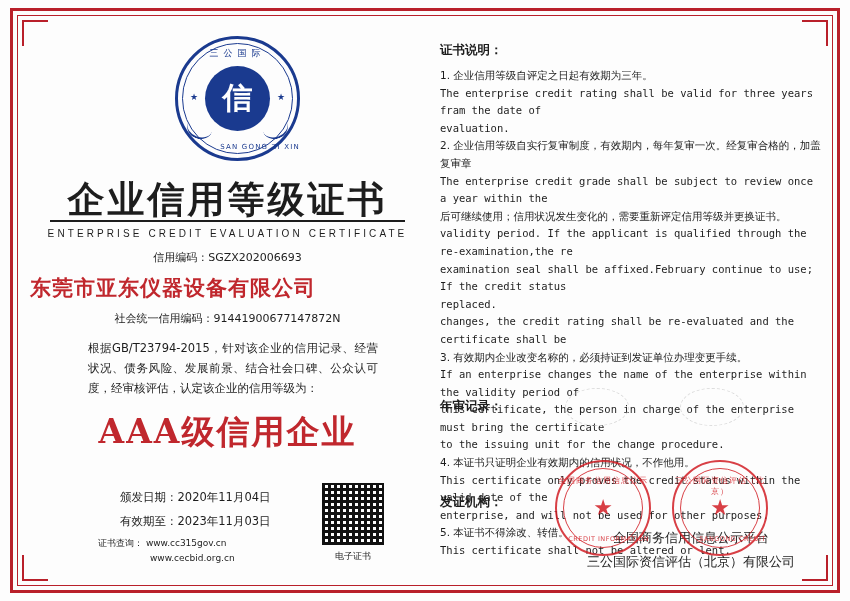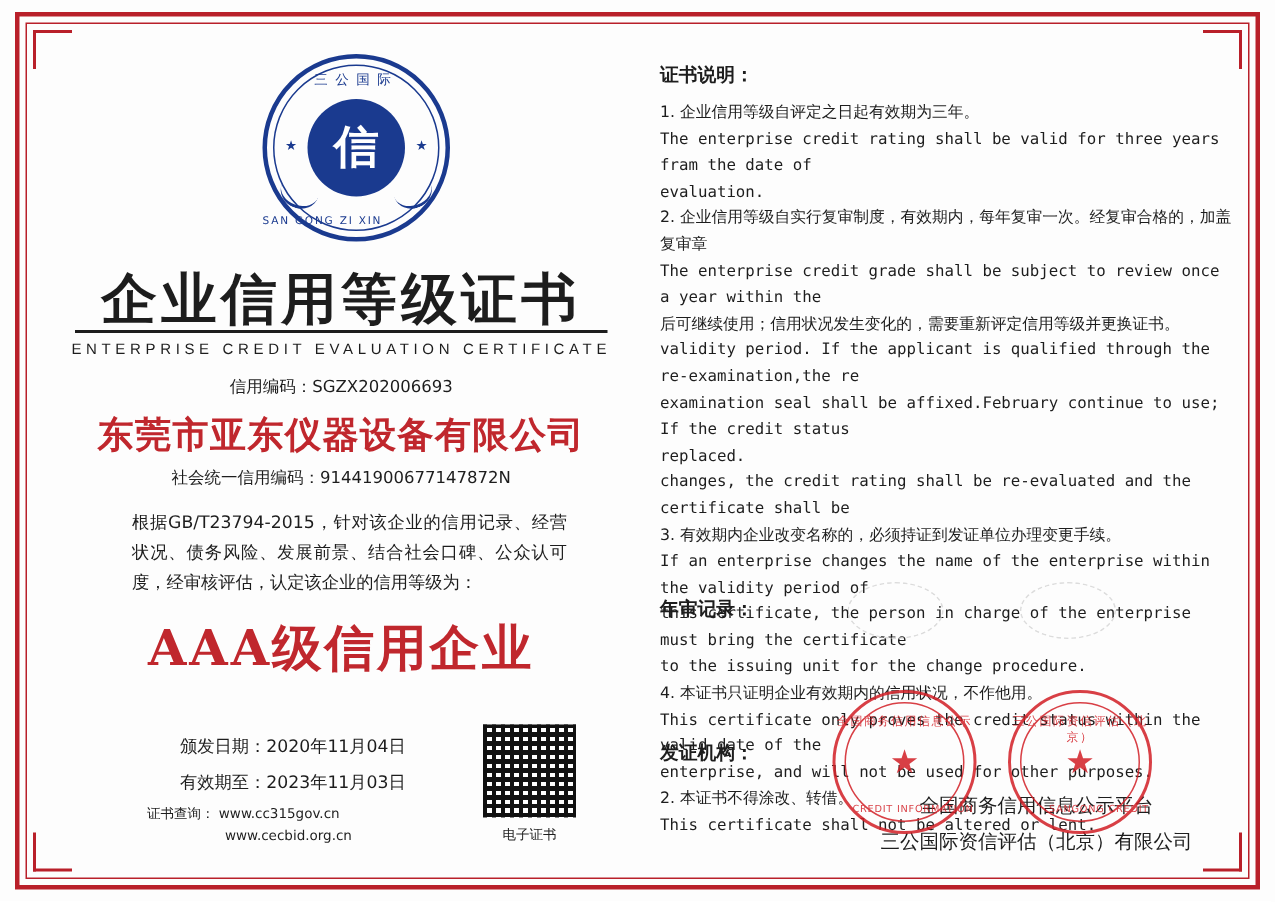--- a/index.html
+++ b/index.html
@@ -107,21 +107,21 @@
     font-size: 9px;
     color: #1a3a8f;
   }
   .emblem .star-left { left: 15px; }
   .emblem .star-right { right: 15px; }
   .emblem .bottom-arc {
     position: absolute;
     bottom: 10px;
     left: 0;
     width: 125px;
-    text-align: left;
+    text-align: right;
     font-size: 7px;
     letter-spacing: 1.2px;
     color: #1a3a8f;
     font-family: "DejaVu Sans", sans-serif;
   }
   .emblem .leaf {
     position: absolute;
     bottom: 22px;
     width: 26px;
     height: 22px;
@@ -172,22 +172,21 @@
     text-align: center;
     font-size: 11px;
     color: #1d1d1d;
     font-family: "DejaVu Sans", sans-serif;
   }
   .company {
     position: absolute;
     top: 246px;
     left: 0;
     width: 395px;
-    text-align: center;
-    font-size: 24px;
+    font-size: 21px;
     font-weight: bold;
     color: #c0272d;
     font-family: "DejaVu Serif", serif;
     letter-spacing: 1px;
   }
   .usci {
     position: absolute;
     top: 283px;
     left: 0;
     width: 395px;
@@ -457,21 +456,21 @@
         <div class="rp-line">examination seal shall be affixed.February continue to use; If the credit status</div>
         <div class="rp-line">replaced.</div>
         <div class="rp-line">changes, the credit rating shall be re-evaluated and the certificate shall be</div>
         <div class="rp-line cn">3. 有效期内企业改变名称的，必须持证到发证单位办理变更手续。</div>
         <div class="rp-line">If an enterprise changes the name of the enterprise within the validity period of</div>
         <div class="rp-line">this certificate, the person in charge of the enterprise must bring the certificate</div>
         <div class="rp-line">to the issuing unit for the change procedure.</div>
         <div class="rp-line cn">4. 本证书只证明企业有效期内的信用状况，不作他用。</div>
         <div class="rp-line">This certificate only proves the credit status within the valid date of the</div>
         <div class="rp-line">enterprise, and will not be used for other purposes.</div>
-        <div class="rp-line cn">2. 本证书不得涂改、转借。</div>
+        <div class="rp-line cn">5. 本证书不得涂改、转借。</div>
         <div class="rp-line">This certificate shall not be altered or lent.</div>
       </div>
   </div>
 
   <div class="review">年审记录：</div>
   <div class="review-slot s1"></div>
   <div class="review-slot s2"></div>
 
   <div class="issuer">发证机构：</div>
   <div class="issuer-name">

